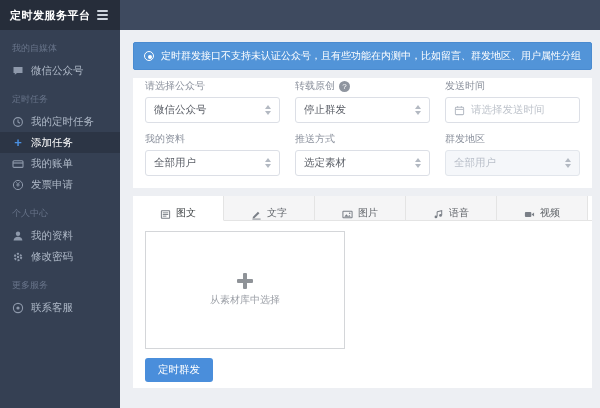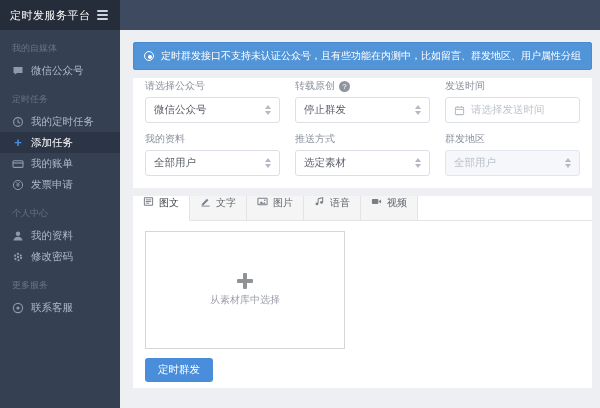--- a/index.html
+++ b/index.html
@@ -2,21 +2,21 @@
 <html><head>
 <meta charset="utf-8">
 <style>
   * { margin:0; padding:0; box-sizing:border-box; }
   html,body { width:600px; height:408px; overflow:hidden; }
   body { font-family:"Liberation Sans","DejaVu Sans",sans-serif; background:#edeff3; position:relative; }
 
   
   .topbar { position:absolute; top:0; left:0; right:0; height:30px; background:#3e4a5f; display:flex; }
   .brand { width:120px; height:30px; background:#262d3a; display:flex; align-items:center; justify-content:space-between; padding:0 10px; }
-  .brand-title { color:#fff; font-size:11px; font-weight:normal; letter-spacing:.5px; white-space:nowrap; }
+  .brand-title { color:#fff; font-size:11px; font-weight:bold; letter-spacing:.5px; white-space:nowrap; }
   .menu-icon { display:flex; flex-direction:column; gap:2px; cursor:pointer; padding:2px; }
   .menu-icon i { display:block; width:11px; height:2px; background:#cdd4de; border-radius:1px; }
 
   
   .sidebar { position:absolute; top:30px; left:0; bottom:0; width:140px; background:#354053; }
   .sec-label { font-size:9px; color:#68748a; padding:12px 0 5px 12px; }
   .s-item { height:21px; display:flex; align-items:center; gap:7px; padding:0 9px 0 12px; font-size:10.5px; color:#aeb8c7; cursor:pointer; }
   .s-item .ico { width:12px; height:12px; flex:0 0 12px; color:#8e99ab; display:flex; align-items:center; justify-content:center; }
   .s-item.active { color:#fff; background:rgba(0,0,0,.16); }
   .s-item.active .ico { color:#4a90e2; font-weight:bold; }
@@ -42,21 +42,21 @@
   .ctrl.disabled { background:#f5f7fa; color:#b9bfc9; cursor:not-allowed; border-color:#e2e6ec; }
   .ctrl .ph { color:#bfc4cc; flex:1; white-space:nowrap; overflow:hidden; }
   .sorters { display:flex; flex-direction:column; gap:2px; align-items:center; }
   .sorters .up { width:0; height:0; border-left:3px solid transparent; border-right:3px solid transparent; border-bottom:4px solid #b3b9c2; }
   .sorters .dn { width:0; height:0; border-left:3px solid transparent; border-right:3px solid transparent; border-top:4px solid #b3b9c2; }
   .cal { color:#b6bcc5; display:flex; }
 
   
   .card.content { height:192px; }
   .tabs { display:flex; border-bottom:1px solid #e4e4e4; height:25px; }
-  .tab { display:flex; align-items:flex-start; gap:5px; padding:0 10px; font-size:10px; color:#5f6368; background:#f5f5f6; border-right:1px solid #e4e4e4; cursor:pointer; }
+  .tab { display:flex; align-items:flex-end; gap:5px; padding:0 27px; font-size:10px; color:#5f6368; background:#f5f5f6; border-right:1px solid #e4e4e4; cursor:pointer; }
   .tab .ico { color:#7a7f87; display:flex; }
   .tab.active { background:#fff; color:#3c4043; margin-bottom:-1px; border-bottom:1px solid #fff; }
 
   .upload { margin:10px 12px 0; width:200px; height:118px; border:1px solid #d4d6d9; background:#fff; display:flex; flex-direction:column; align-items:center; justify-content:center; cursor:pointer; }
   .plus-big { position:relative; width:16px; height:16px; }
   .plus-big::before { content:""; position:absolute; left:0; top:6px; width:16px; height:4px; background:#8f9398; border-radius:1px; }
   .plus-big::after { content:""; position:absolute; left:6px; top:0; width:4px; height:16px; background:#8f9398; border-radius:1px; }
   .upload-txt { margin-top:4px; font-size:10px; color:#9b9fa6; }
 
   .submit-btn { margin:9px 0 0 12px; display:inline-block; background:#4a8edb; color:#fff; font-size:10.5px; padding:5px 13px; border-radius:3px; border:none; cursor:pointer; font-family:Liberation Mono, monospace; }

